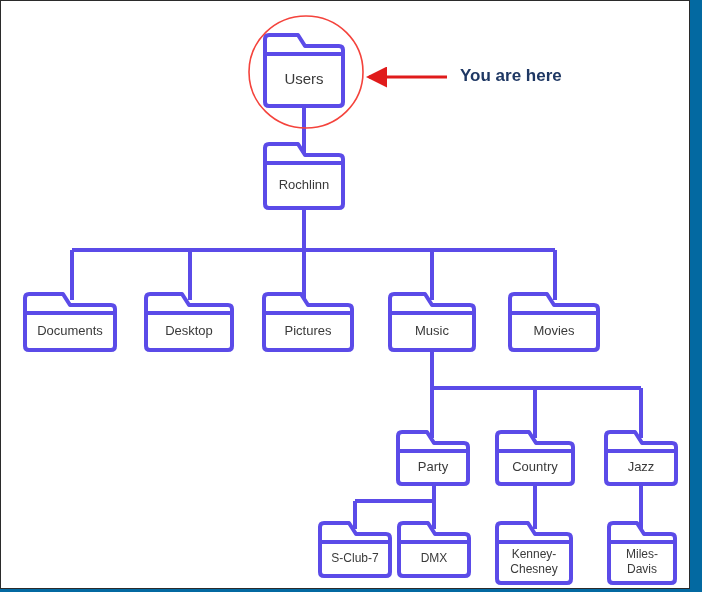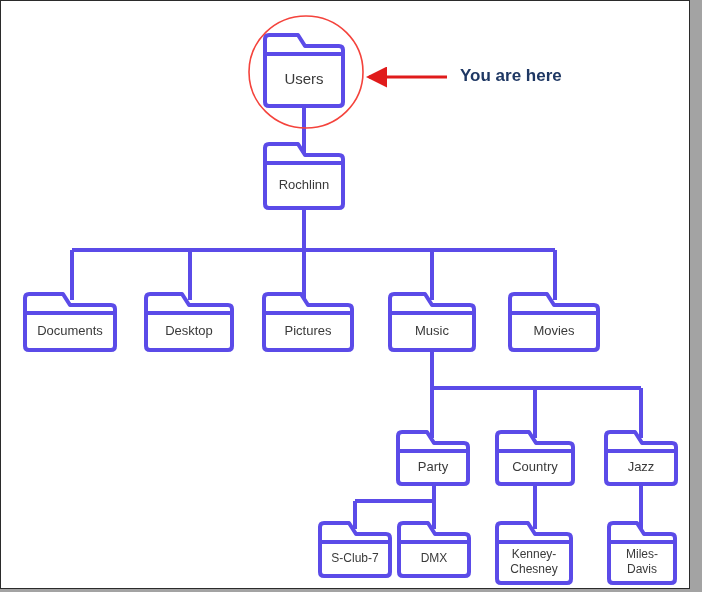--- a/index.html
+++ b/index.html
@@ -6,21 +6,21 @@
   html, body {
     margin: 0;
     padding: 0;
     background: #ffffff;
     font-family: "Liberation Sans", sans-serif;
   }
   #canvas {
     position: relative;
     width: 702px;
     height: 592px;
-    background: #a3a3a3;
+    background: #0369a1;
     overflow: hidden;
   }
   #frame {
     position: absolute;
     left: 0;
     top: 0;
     width: 690px;
     height: 589px;
     border: 1px solid #2b2b2b;
     box-sizing: border-box;

